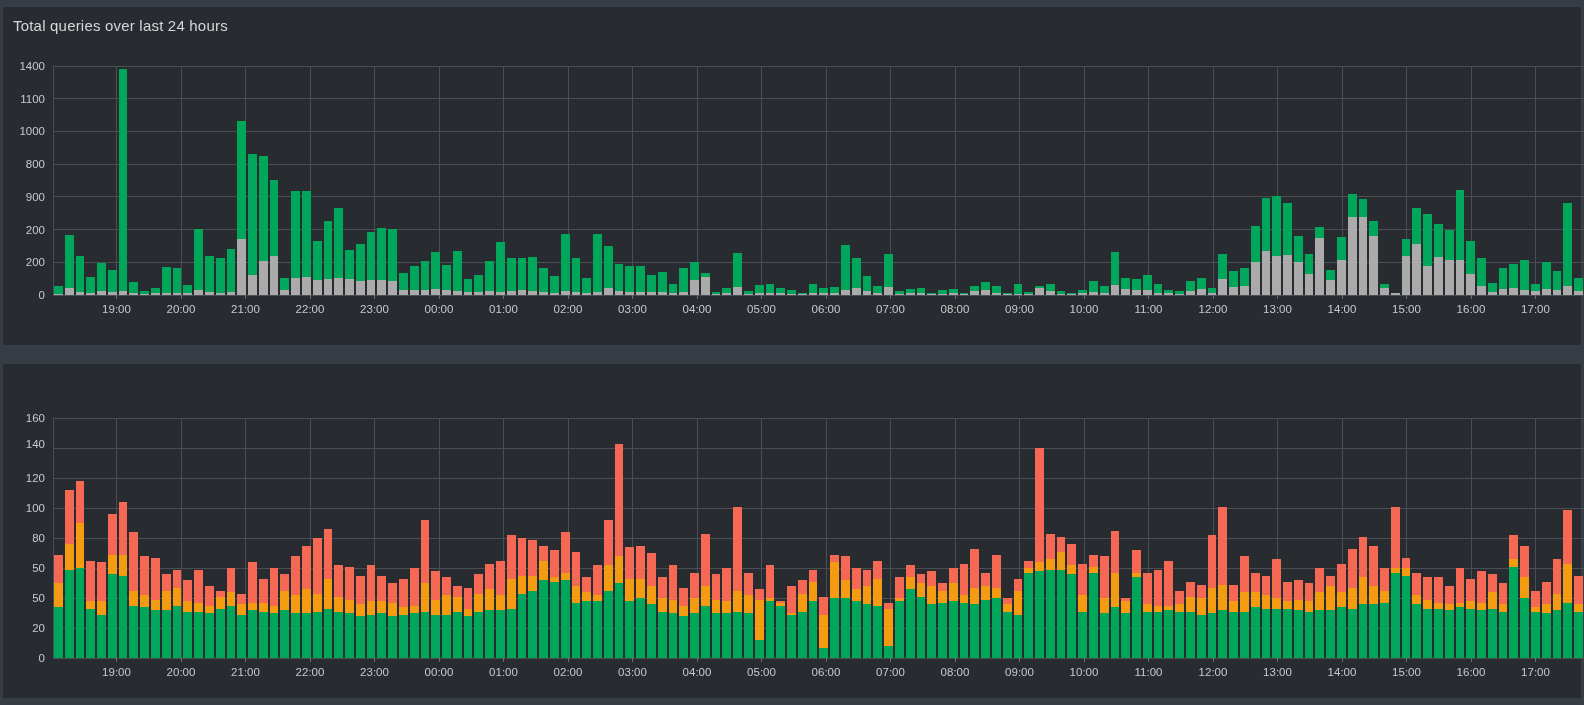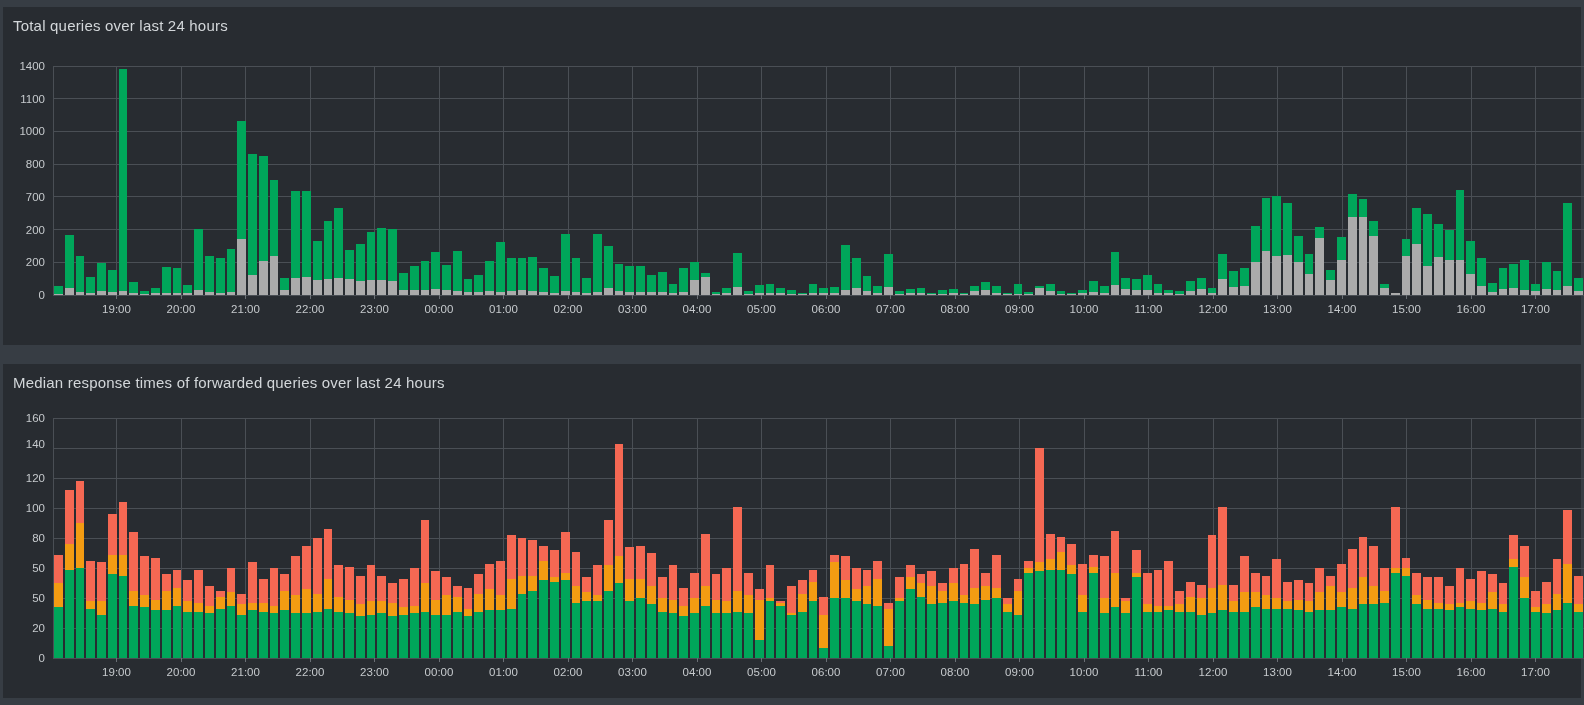--- a/index.html
+++ b/index.html
@@ -48,21 +48,21 @@
 
 <div class="panel" style="top:7px;height:338px;">
   <div class="panel-title">Total queries over last 24 hours</div>
   <div class="plot" id="plot-0" style="left:50px;top:59px;width:1530px;height:229px;">
       <div class="ylab" style="top: 223px;">0</div>
       <div class="hgrid" style="top: 195.786px;"></div>
       <div class="ylab" style="top: 190.286px;">200</div>
       <div class="hgrid" style="top: 163.071px;"></div>
       <div class="ylab" style="top: 157.571px;">200</div>
       <div class="hgrid" style="top: 130.357px;"></div>
-      <div class="ylab" style="top: 124.857px;">700</div>
+      <div class="ylab" style="top: 124.857px;">900</div>
       <div class="hgrid" style="top: 97.6429px;"></div>
       <div class="ylab" style="top: 92.1429px;">800</div>
       <div class="hgrid" style="top: 64.9286px;"></div>
       <div class="ylab" style="top: 59.4286px;">1000</div>
       <div class="hgrid" style="top: 32.2143px;"></div>
       <div class="ylab" style="top: 26.7143px;">1100</div>
       <div class="hgrid" style="top: -0.5px;"></div>
       <div class="ylab" style="top: -6px;">1400</div>
       <div class="vgrid" style="left: 62px;"></div>
       <div class="xtick" style="left: 62px;"></div>
@@ -700,21 +700,20 @@
         </div>
         <div class="bar">
           <div class="seg" style="height: 13.0857px; background: rgb(0, 166, 90);"></div>
           <div class="seg" style="height: 4.08929px; background: rgb(171, 171, 171);"></div>
         </div>
       </div>
     </div>
 </div>
 
 <div class="panel" style="top:364px;height:334px;">
-  <div class="panel-title">Median response times of forwarded queries over last 24 hours</div>
   <div class="plot" id="plot-1" style="left:50px;top:54px;width:1530px;height:240px;">
       <div class="ylab" style="top: 234px;">0</div>
       <div class="hgrid" style="top: 209.5px;"></div>
       <div class="ylab" style="top: 204px;">20</div>
       <div class="hgrid" style="top: 179.5px;"></div>
       <div class="ylab" style="top: 174px;">50</div>
       <div class="hgrid" style="top: 149.5px;"></div>
       <div class="ylab" style="top: 144px;">50</div>
       <div class="hgrid" style="top: 119.5px;"></div>
       <div class="ylab" style="top: 114px;">80</div>

